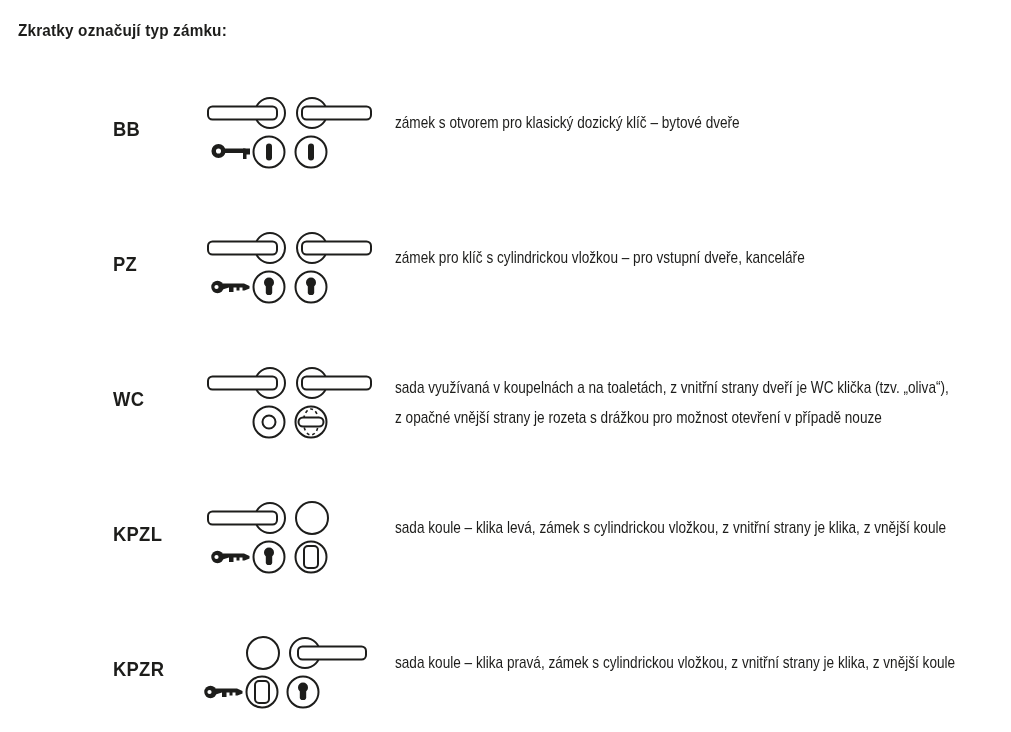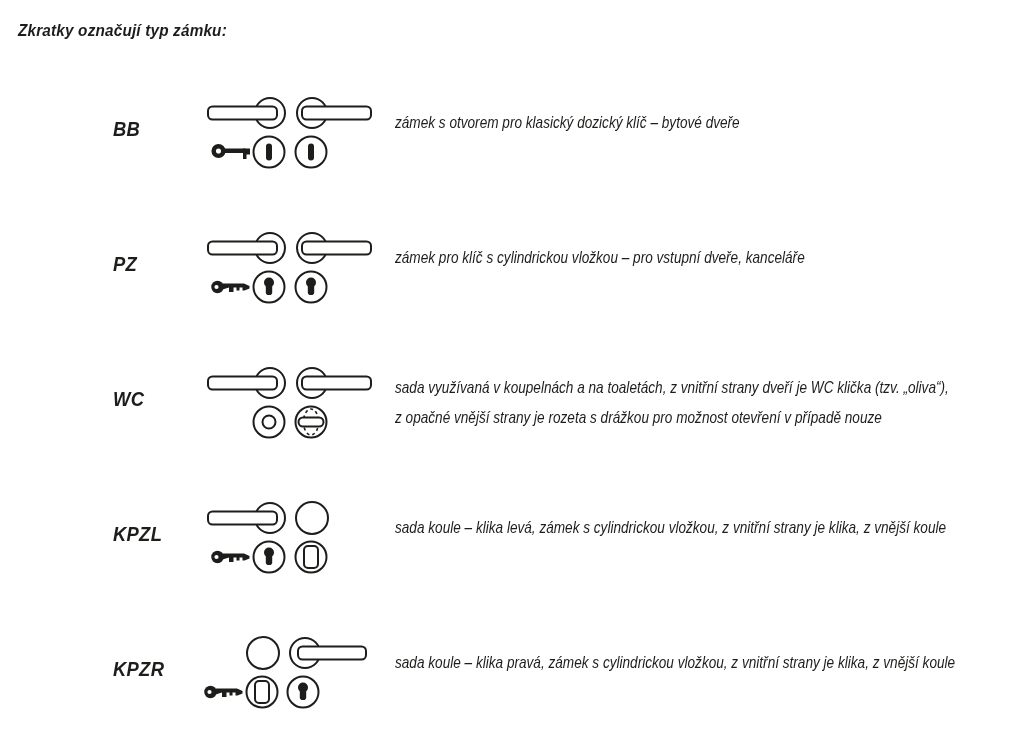--- a/index.html
+++ b/index.html
@@ -1,17 +1,17 @@
 <!DOCTYPE html>
 <html><head>
 <meta charset="utf-8">
 <style>
   html,body{margin:0;padding:0;background:#ffffff;}
   body{width:1011px;height:732px;font-family:"Liberation Sans",sans-serif;color:#1d1d1b;}
-  .page{position:relative;width:1011px;height:732px;background:#ffffff;overflow:hidden;font-style:italic;}
+  .page{position:relative;width:1011px;height:732px;background:#ffffff;overflow:hidden;}
   .title{position:absolute;left:18px;top:21px;font-size:17px;font-weight:700;white-space:nowrap;
          transform:scaleX(0.9);transform-origin:0 0;letter-spacing:0.2px;}
   .code{position:absolute;left:113px;font-size:20px;font-weight:700;white-space:nowrap;
         transform:scaleX(0.92);transform-origin:0 0;letter-spacing:0.3px;}
   .icons{position:absolute;left:205px;}
   .desc{position:absolute;left:395px;font-size:17px;line-height:30px;white-space:nowrap;
         transform:scaleX(0.8);transform-origin:0 0;}
   svg *{vector-effect:non-scaling-stroke;}
   .ln{stroke:#1d1d1b;stroke-width:2;fill:#ffffff;}
   .lnn{stroke:#1d1d1b;stroke-width:2;fill:none;}

